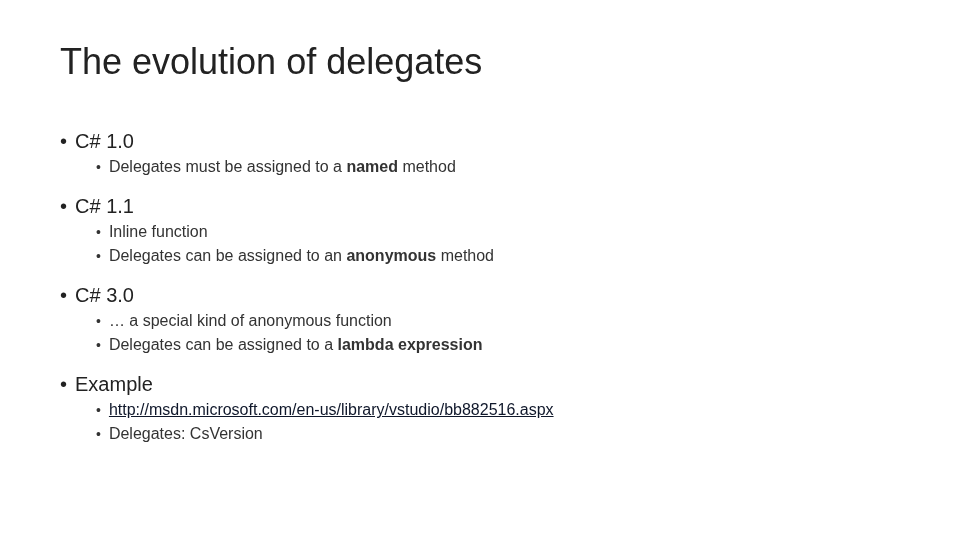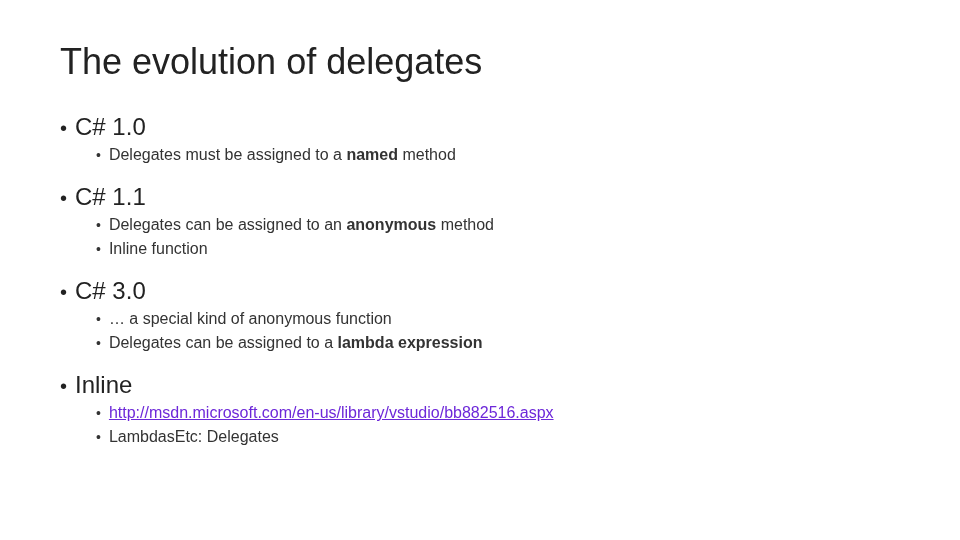--- a/index.html
+++ b/index.html
@@ -15,39 +15,39 @@
       font-family: 'Segoe UI', Arial, sans-serif;
       overflow: hidden;
     }
 
     .slide {
       width: 960px;
       height: 540px;
       padding: 40px 60px 52px 60px;
       display: flex;
       flex-direction: column;
-      gap: 0;
+      gap: 17px;
     }
 
     .slide-title {
       font-size: 36px;
       font-weight: 300;
       color: #222222;
       margin-bottom: 24px;
       line-height: 1.2;
     }
 
     .content {
       display: flex;
       flex-direction: column;
       gap: 10px;
     }
 
     .bullet-l1 {
-      font-size: 24px;
+      font-size: 20px;
       color: #222222;
       font-weight: 400;
       margin-bottom: 2px;
       margin-top: 6px;
       display: flex;
       align-items: baseline;
       gap: 8px;
     }
 
     .bullet-l1::before {
@@ -67,21 +67,21 @@
       line-height: 1.5;
     }
 
     .bullet-l2::before {
       content: '•';
       font-size: 14px;
       flex-shrink: 0;
     }
 
     .bullet-l2 a {
-      color: #6d28d9;
+      color: #0f172a;
     }
 
     strong {
       font-weight: 700;
     }
 
     .sub-group {
       display: flex;
       flex-direction: column;
       gap: 0px;
@@ -101,46 +101,46 @@
         <div class="bullet-l2">
           <span>Delegates must be assigned to a <strong>named</strong> method</span>
         </div>
       </div>
     </div>
 
     <div>
       <div class="bullet-l1">C# 1.1</div>
       <div class="sub-group">
         <div class="bullet-l2">
-          <span>Delegates can be assigned to an <strong>anonymous</strong> method</span>
+          <span>Inline function</span>
         </div>
         <div class="bullet-l2">
-          <span>Inline function</span>
+          <span>Delegates can be assigned to an <strong>anonymous</strong> method</span>
         </div>
       </div>
     </div>
 
     <div>
       <div class="bullet-l1">C# 3.0</div>
       <div class="sub-group">
         <div class="bullet-l2">
           <span>… a special kind of anonymous function</span>
         </div>
         <div class="bullet-l2">
           <span>Delegates can be assigned to a <strong>lambda expression</strong></span>
         </div>
       </div>
     </div>
 
     <div>
-      <div class="bullet-l1">Inline</div>
+      <div class="bullet-l1">Example</div>
       <div class="sub-group">
         <div class="bullet-l2">
           <a href="#">http://msdn.microsoft.com/en-us/library/vstudio/bb882516.aspx</a>
         </div>
         <div class="bullet-l2">
-          <span>LambdasEtc: Delegates</span>
+          <span>Delegates: CsVersion</span>
         </div>
       </div>
     </div>
 
   </div>
 </div>
 
 </body></html>

